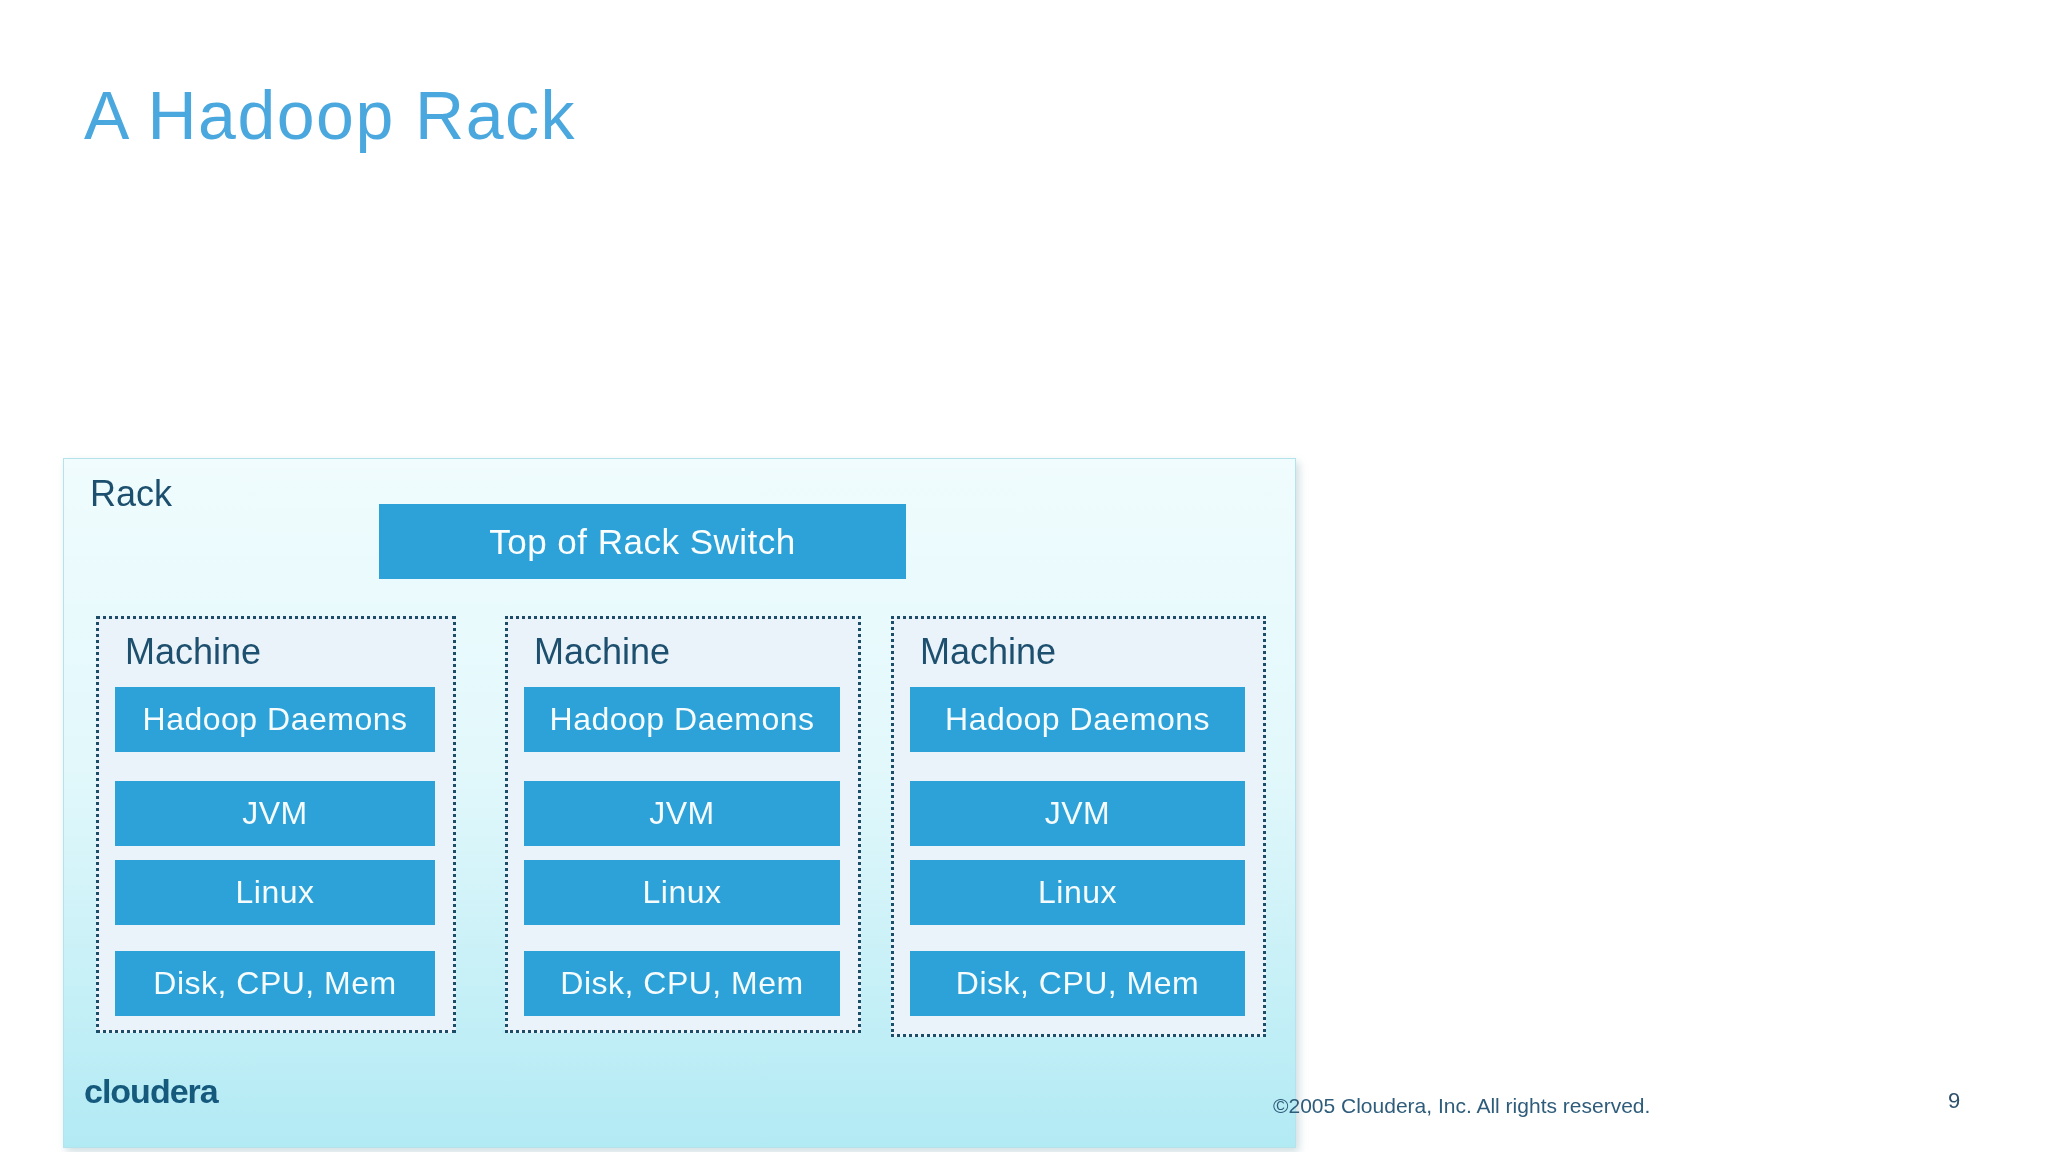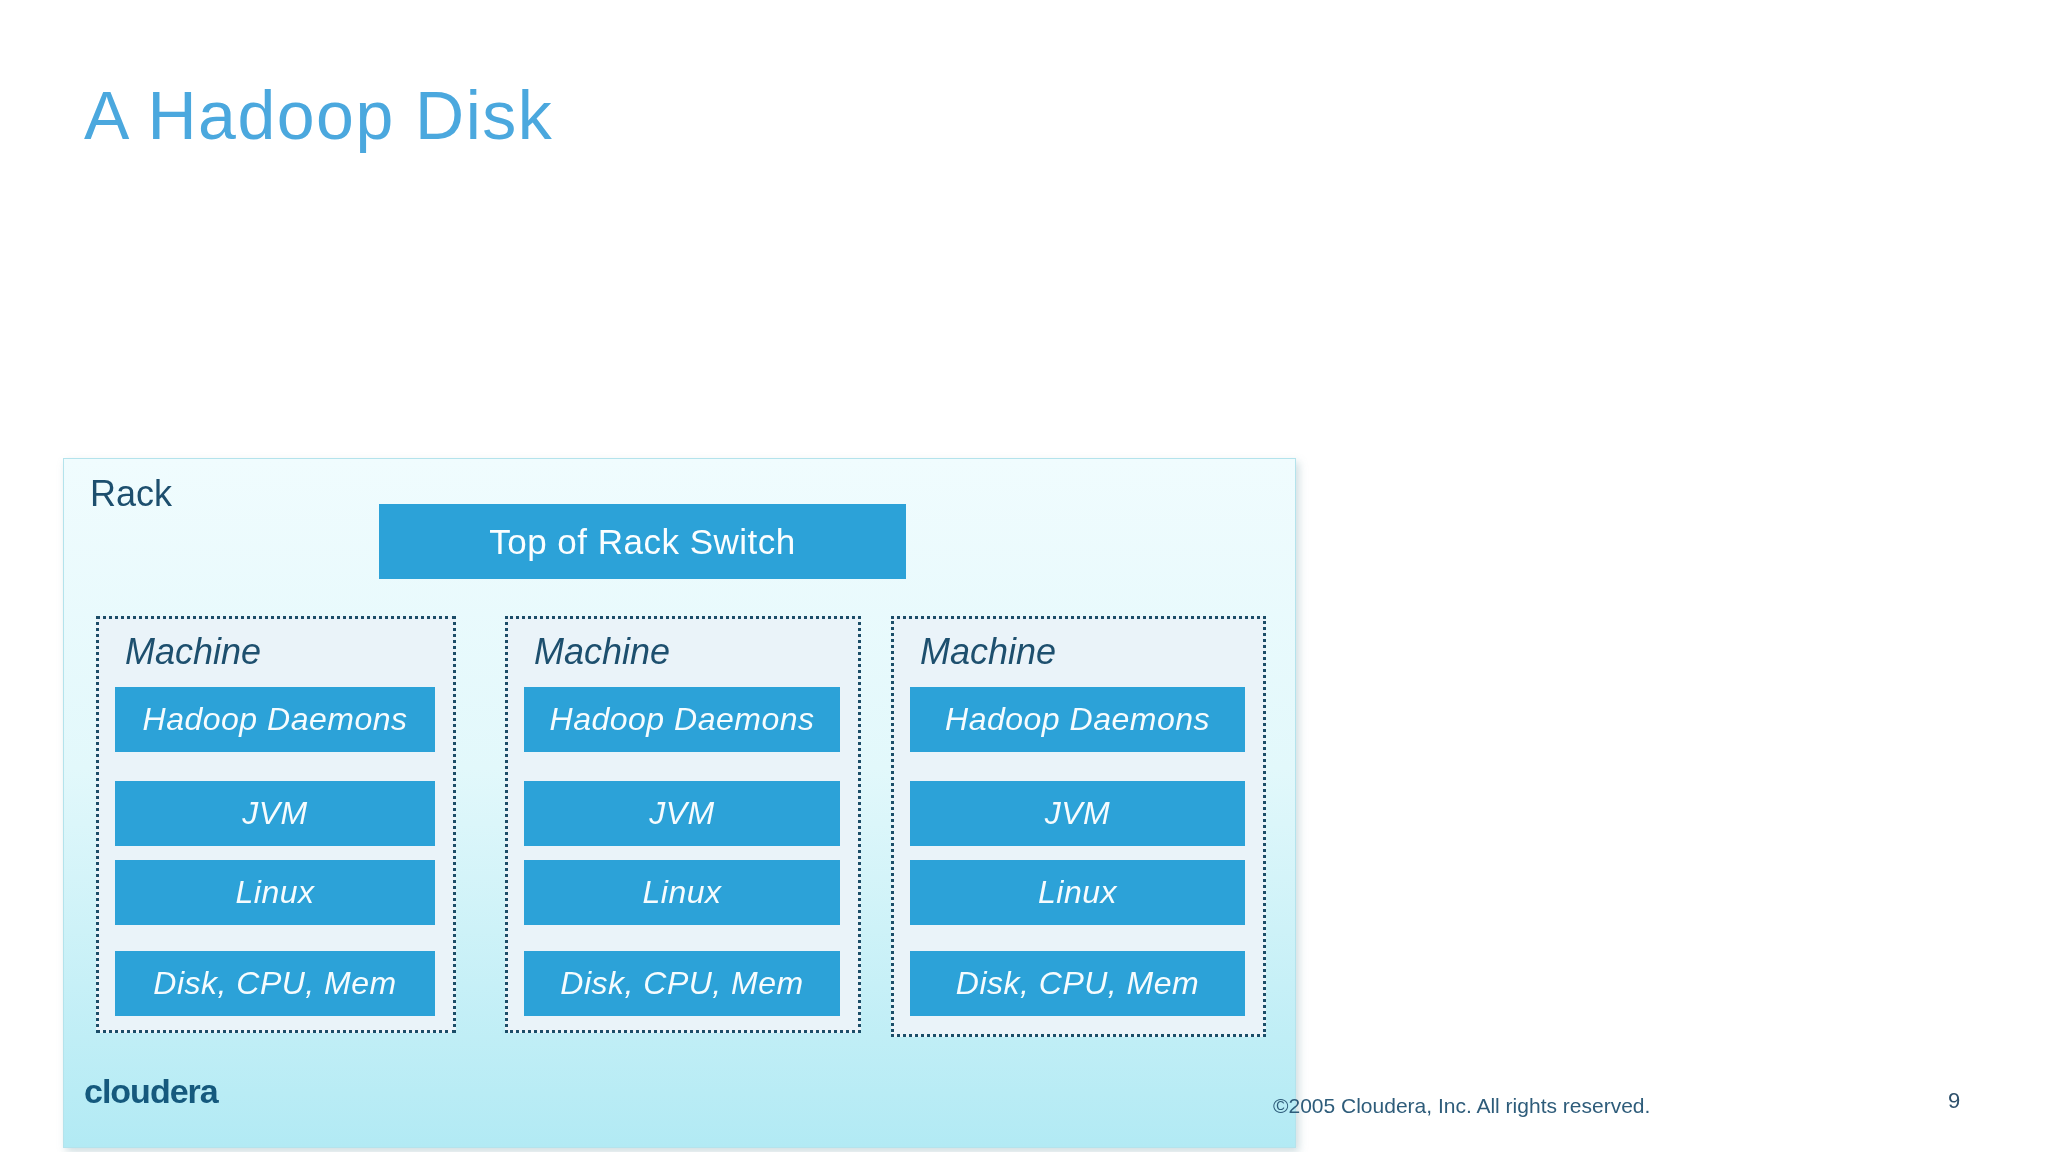--- a/index.html
+++ b/index.html
@@ -59,21 +59,20 @@
     left: 32px;
     top: 157px;
     display: flex;
     align-items: flex-start;
   }
   .machine {
     width: 360px;
     height: 417px;
     background: #EAF3F9;
     border: 3px dotted #1B4D68;
-    font-style: italic;
   }
   .machine.m2 { margin-left: 49px; width: 356px; }
   .machine.m3 { margin-left: 30px; width: 375px; height: 421px; }
   .machine-label {
     margin: 12px 0 0 26px;
     font-size: 36px;
     font-weight: 300;
     color: #1D4F6E;
   }
   .layer {
@@ -117,21 +116,21 @@
     font-size: 22px;
     font-weight: 400;
     color: #2E506B;
   }
 </style>
 </head>
 <body>
 
 <div class="page">
 
-  <h1 class="title">A Hadoop Disk</h1>
+  <h1 class="title">A Hadoop Rack</h1>
 
   <div class="rack">
     <div class="rack-label">Rack</div>
     <div class="switch">Top of Rack Switch</div>
 
     <div class="machines">
 
       <div class="machine m1">
         <div class="machine-label">Machine</div>
         <div class="layer layer-1">Hadoop Daemons</div>

